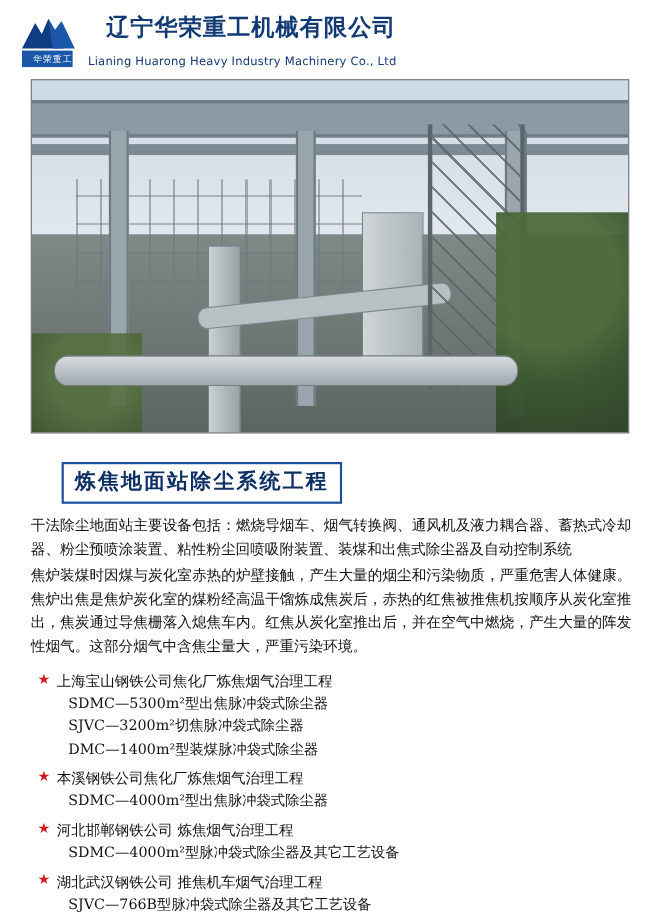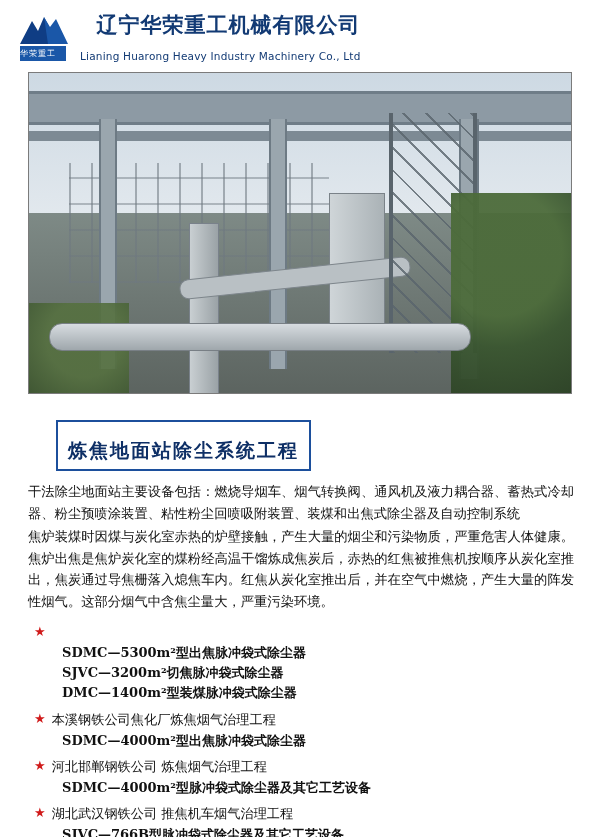--- a/index.html
+++ b/index.html
@@ -28,21 +28,21 @@
     position:relative;
     flex:0 0 auto;
   }
   .logo .mountain{
     position:absolute;left:0;top:0;width:52px;height:30px;
   }
   .logo .namebox{
     position:absolute;left:2px;bottom:0;
     width:46px;height:15px;
     background:#1a57a8;
-    color:#fff;font-size:8px;line-height:15px;text-align:left;
+    color:#fff;font-size:8px;line-height:15px;text-align:right;
     letter-spacing:1px;
   }
   .titles{display:flex;flex-direction:column;justify-content:center;text-align:right;}
   .title-cn{
     font-family:"DejaVu Sans", sans-serif;
     font-size:21px;font-weight:bold;color:#123a74;
     letter-spacing:1px;line-height:1.1;
   }
   .title-en{
     font-size:10.5px;color:#123a74;margin-top:13px;letter-spacing:0.2px;
@@ -116,21 +116,21 @@
     position:absolute;left:40px;top:90px;width:260px;height:120px;
     background:repeating-linear-gradient(90deg, rgba(110,120,128,.55) 0 2px, transparent 2px 22px),
                repeating-linear-gradient(0deg, rgba(110,120,128,.45) 0 2px, transparent 2px 26px);
   }
 
   
   .section-title{
     margin:14px 28px 0 28px;
     border:2px solid #1c4f9c;
     display:inline-block;
-    padding:16px 10px 5px 10px;
+    padding:3px 10px 5px 10px;
     font-size:19px;font-weight:bold;color:#0e2f66;
     letter-spacing:2px;
   }
   .section-title-row{margin:12px 0 0 28px;}
 
   
   .body-text{
     margin:10px 26px 0 28px;
     font-size:13.3px;
     line-height:1.62;
@@ -146,21 +146,20 @@
   .project{margin-bottom:7px;}
   .proj-head{
     display:flex;align-items:flex-start;gap:6px;
     font-size:13.2px;color:#111;font-family:"DejaVu Serif", serif;
   }
   .star{color:#d01a1a;font-size:13px;line-height:1.3;flex:0 0 auto;}
   .proj-items{margin:2px 0 0 28px;}
   .proj-item{
     font-size:13px;line-height:1.55;color:#111;
     font-family:"DejaVu Serif", serif;
-    font-weight:bold;
   }
 </style>
 </head>
 <body>
 
 <div class="page">
 
   <div class="header">
     <div class="logo">
       <svg class="mountain" viewBox="0 0 52 30">
@@ -200,20 +199,21 @@
   <div class="body-text">
     <p class="indent">干法除尘地面站主要设备包括：燃烧导烟车、烟气转换阀、通风机及液力耦合器、蓄热式冷却器、粉尘预喷涂装置、粘性粉尘回喷吸附装置、装煤和出焦式除尘器及自动控制系统</p>
     <p class="indent">焦炉装煤时因煤与炭化室赤热的炉壁接触，产生大量的烟尘和污染物质，严重危害人体健康。焦炉出焦是焦炉炭化室的煤粉经高温干馏炼成焦炭后，赤热的红焦被推焦机按顺序从炭化室推出，焦炭通过导焦栅落入熄焦车内。红焦从炭化室推出后，并在空气中燃烧，产生大量的阵发性烟气。这部分烟气中含焦尘量大，严重污染环境。</p>
   </div>
 
   <div class="projects">
 
     <div class="project">
       <div class="proj-head">
         <span class="star">★</span>
+        <span>上海宝山钢铁公司焦化厂炼焦烟气治理工程</span>
       </div>
       <div class="proj-items">
         <div class="proj-item">SDMC—5300m²型出焦脉冲袋式除尘器</div>
         <div class="proj-item">SJVC—3200m²切焦脉冲袋式除尘器</div>
         <div class="proj-item">DMC—1400m²型装煤脉冲袋式除尘器</div>
       </div>
     </div>
 
     <div class="project">
       <div class="proj-head">

